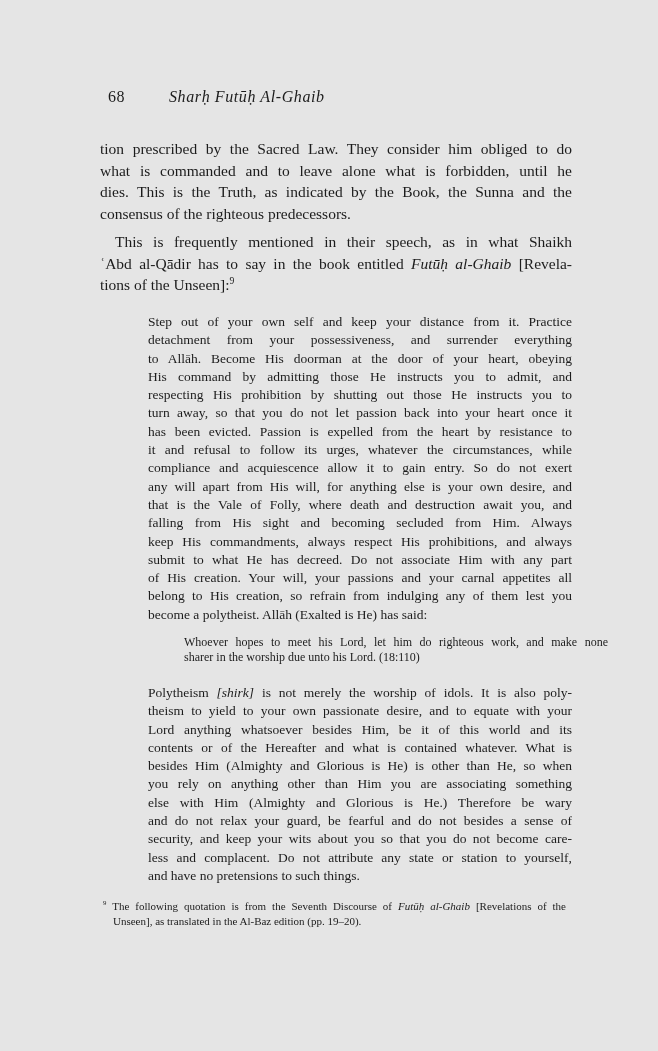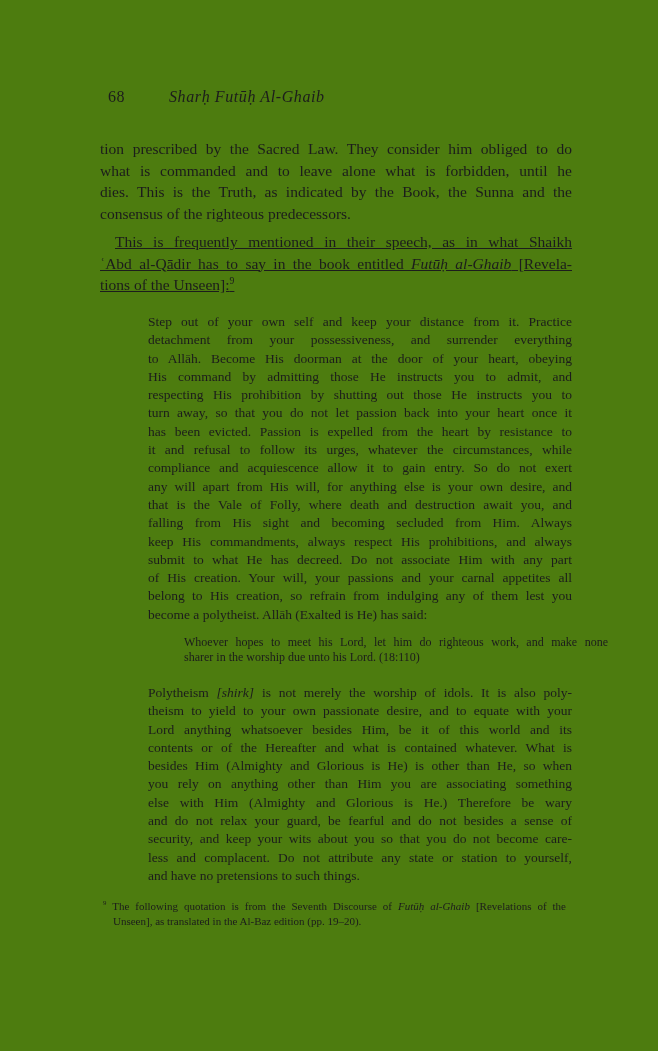--- a/index.html
+++ b/index.html
@@ -1,20 +1,20 @@
 <!DOCTYPE html>
 <html><head>
 <meta charset="utf-8">
 <style>
   html, body { margin: 0; padding: 0; background: #ffffff; }
   .page {
     position: relative;
     width: 658px;
     height: 1051px;
-    background: #4d7c0f;
+    background: #e5e5e5;
     color: #1c1c1c;
     font-family: "Liberation Serif", "DejaVu Serif", serif;
     overflow: hidden;
   }
   .header {
     position: absolute;
     top: 88px;
     left: 108px;
     width: 464px;
     display: flex;
@@ -28,21 +28,21 @@
     letter-spacing: 0.6px;
   }
   .textblock { position: absolute; }
   .line {
     text-align: justify;
     text-align-last: justify;
   }
   [data-lines] .line:last-child { text-align-last: left; }
 
   .para1 { top: 138px; left: 100px; width: 472px; font-size: 15.5px; line-height: 21.6px; }
-  .para2 { top: 231px; left: 100px; width: 472px; font-size: 15.5px; line-height: 21.6px; text-decoration: underline; }
+  .para2 { top: 231px; left: 100px; width: 472px; font-size: 15.5px; line-height: 21.6px; }
   .para2 .line:first-child { text-indent: 15px; }
 
   .quote1 { top: 313px; left: 148px; width: 424px; font-size: 13.5px; line-height: 18.3px; }
   .scripture { top: 635px; left: 148px; width: 424px; font-size: 12px; line-height: 14.8px; margin-left: 36px; }
   .quote2 { top: 684px; left: 148px; width: 424px; font-size: 13.5px; line-height: 18.3px; }
 
   .footnote { top: 899px; left: 103px; width: 463px; font-size: 11px; line-height: 15px; }
   .footnote .line + .line { padding-left: 10px; }
 
   i { font-style: italic; }

